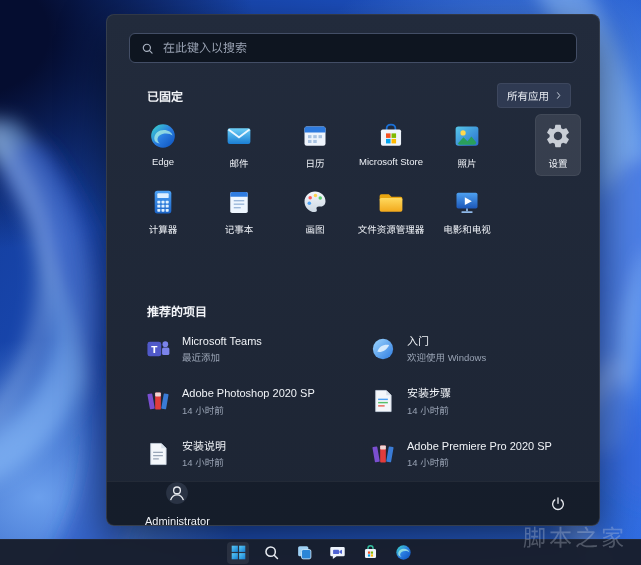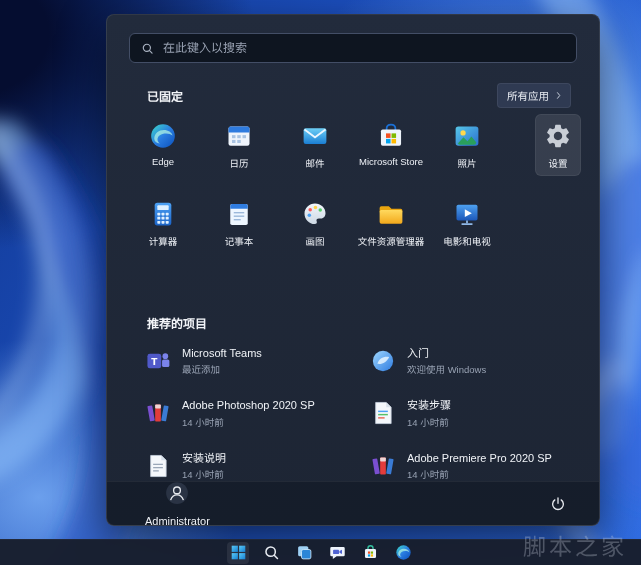--- a/index.html
+++ b/index.html
@@ -41,21 +41,21 @@
   .search-input::placeholder { color:#99a2b2; }
   .sec-head { display:flex; justify-content:space-between; align-items:center; margin:20px 28px 6px 40px; }
   .sec-title { font-size:12px; font-weight:bold; color:#f2f4f8; }
   .all-apps {
     display:flex; align-items:center; gap:7px;
     background:#2f3a52; border:1px solid rgba(255,255,255,0.07);
     color:#e9edf3; font-size:10.5px; padding:4px 9px; border-radius:4px;
     cursor:pointer; font-family:inherit;
   }
   .all-apps svg { width:5px; height:9px; }
-  .app-grid { display:grid; grid-template-columns:repeat(6,1fr); row-gap:16px; margin:4px 18px 0; }
+  .app-grid { display:grid; grid-template-columns:repeat(6,1fr); row-gap:4px; margin:4px 18px 0; }
   .app-cell {
     height:62px; border-radius:6px; cursor:pointer;
     display:flex; flex-direction:column; align-items:center; gap:6px; padding-top:8px;
   }
   .app-cell.selected { background:rgba(255,255,255,0.10); box-shadow:inset 0 0 0 1px rgba(255,255,255,0.06);margin-left:30px; }
   .app-ic, .app-ic svg { width:28px; height:28px; display:block; }
   .app-label { font-size:9.5px; color:#eef1f6; white-space:nowrap; }
   .rec-head { margin:60px 28px 8px 40px; }
   .rec-grid { display:grid; grid-template-columns:1fr 1fr; row-gap:8px; column-gap:6px; margin:0 24px; }
   .rec-item { display:flex; align-items:center; gap:11px; padding:7px 14px; border-radius:6px; cursor:pointer; }
@@ -82,21 +82,21 @@
     border-top:1px solid rgba(255,255,255,0.04);
     display:flex; align-items:center; justify-content:center; gap:11px;
   }
   .tb-btn {
     width:22px; height:22px; background:none; border:none; border-radius:4px;
     display:flex; align-items:center; justify-content:center; cursor:pointer; padding:0;
   }
   .tb-btn.active { background:rgba(255,255,255,0.08); }
   .tb-btn svg { width:17px; height:17px; display:block; }
   .watermark {
-    position:absolute; right:14px; bottom:3px; z-index:30;
+    position:absolute; right:14px; bottom:12px; z-index:30;
     font-size:23px; color:rgba(205,212,224,0.30); letter-spacing:3px; pointer-events:none;
   }
 </style>
 </head>
 <body>
 
 <svg width="0" height="0" style="position:absolute" aria-hidden="true">
   <defs>
     <linearGradient id="gEdge" x1="0" y1="0" x2="1" y2="1">
       <stop offset="0" stop-color="#3ddcc9"></stop>
@@ -186,42 +186,42 @@
           <circle cx="16" cy="16" r="13.5" fill="url(#gEdge)"></circle>
           <path d="M6 19c0-6.5 5.5-10 11-10 5 0 9 2.6 10 6.5-1.8-1.6-4.5-2.5-7.5-2.5-5.8 0-9.8 3-9.8 6.8 0 1.9 1 3.7 2.8 4.9C8.6 23.9 6 21.8 6 19z" fill="#aef0e4" opacity="0.75"></path>
         </svg>
       </span>
       <span class="app-label">Edge</span>
     </div>
 
     <div class="app-cell">
       <span class="app-ic">
         <svg viewBox="0 0 32 32">
+          <rect x="3" y="7" width="26" height="18" rx="2.5" fill="url(#gMail)"></rect>
+          <path d="M4 8.5 16 17.5 28 8.5" fill="none" stroke="#eaf6ff" stroke-width="2"></path>
+        </svg>
+      </span>
+      <span class="app-label">邮件</span>
+    </div>
+
+    <div class="app-cell">
+      <span class="app-ic">
+        <svg viewBox="0 0 32 32">
           <rect x="4" y="5" width="24" height="22" rx="2.5" fill="#eef4fc"></rect>
           <path d="M4 7.5A2.5 2.5 0 0 1 6.5 5h19A2.5 2.5 0 0 1 28 7.5V12H4z" fill="#2e7bdf"></path>
           <g fill="#a9c3e2">
             <rect x="8" y="15" width="4" height="3.5"></rect>
               <rect x="14" y="15" width="4" height="3.5"></rect>
               <rect x="20" y="15" width="4" height="3.5"></rect>
             <rect x="8" y="20.5" width="4" height="3.5"></rect>
               <rect x="14" y="20.5" width="4" height="3.5"></rect>
           </g>
         </svg>
       </span>
       <span class="app-label">日历</span>
-    </div>
-
-    <div class="app-cell">
-      <span class="app-ic">
-        <svg viewBox="0 0 32 32">
-          <rect x="3" y="7" width="26" height="18" rx="2.5" fill="url(#gMail)"></rect>
-          <path d="M4 8.5 16 17.5 28 8.5" fill="none" stroke="#eaf6ff" stroke-width="2"></path>
-        </svg>
-      </span>
-      <span class="app-label">邮件</span>
     </div>
 
     <div class="app-cell">
       <span class="app-ic">
         <svg viewBox="0 0 32 32">
           <path d="M11 9V7.5C11 5 13 3 16 3s5 2 5 4.5V9" fill="none" stroke="#1a6fd4" stroke-width="2"></path>
           <rect x="4.5" y="8.5" width="23" height="18.5" rx="2" fill="#eef4fb"></rect>
           <rect x="10.3" y="13" width="5.2" height="5.2" fill="#f25022"></rect>
           <rect x="16.6" y="13" width="5.2" height="5.2" fill="#7fba00"></rect>
           <rect x="10.3" y="19.3" width="5.2" height="5.2" fill="#00a4ef"></rect>

